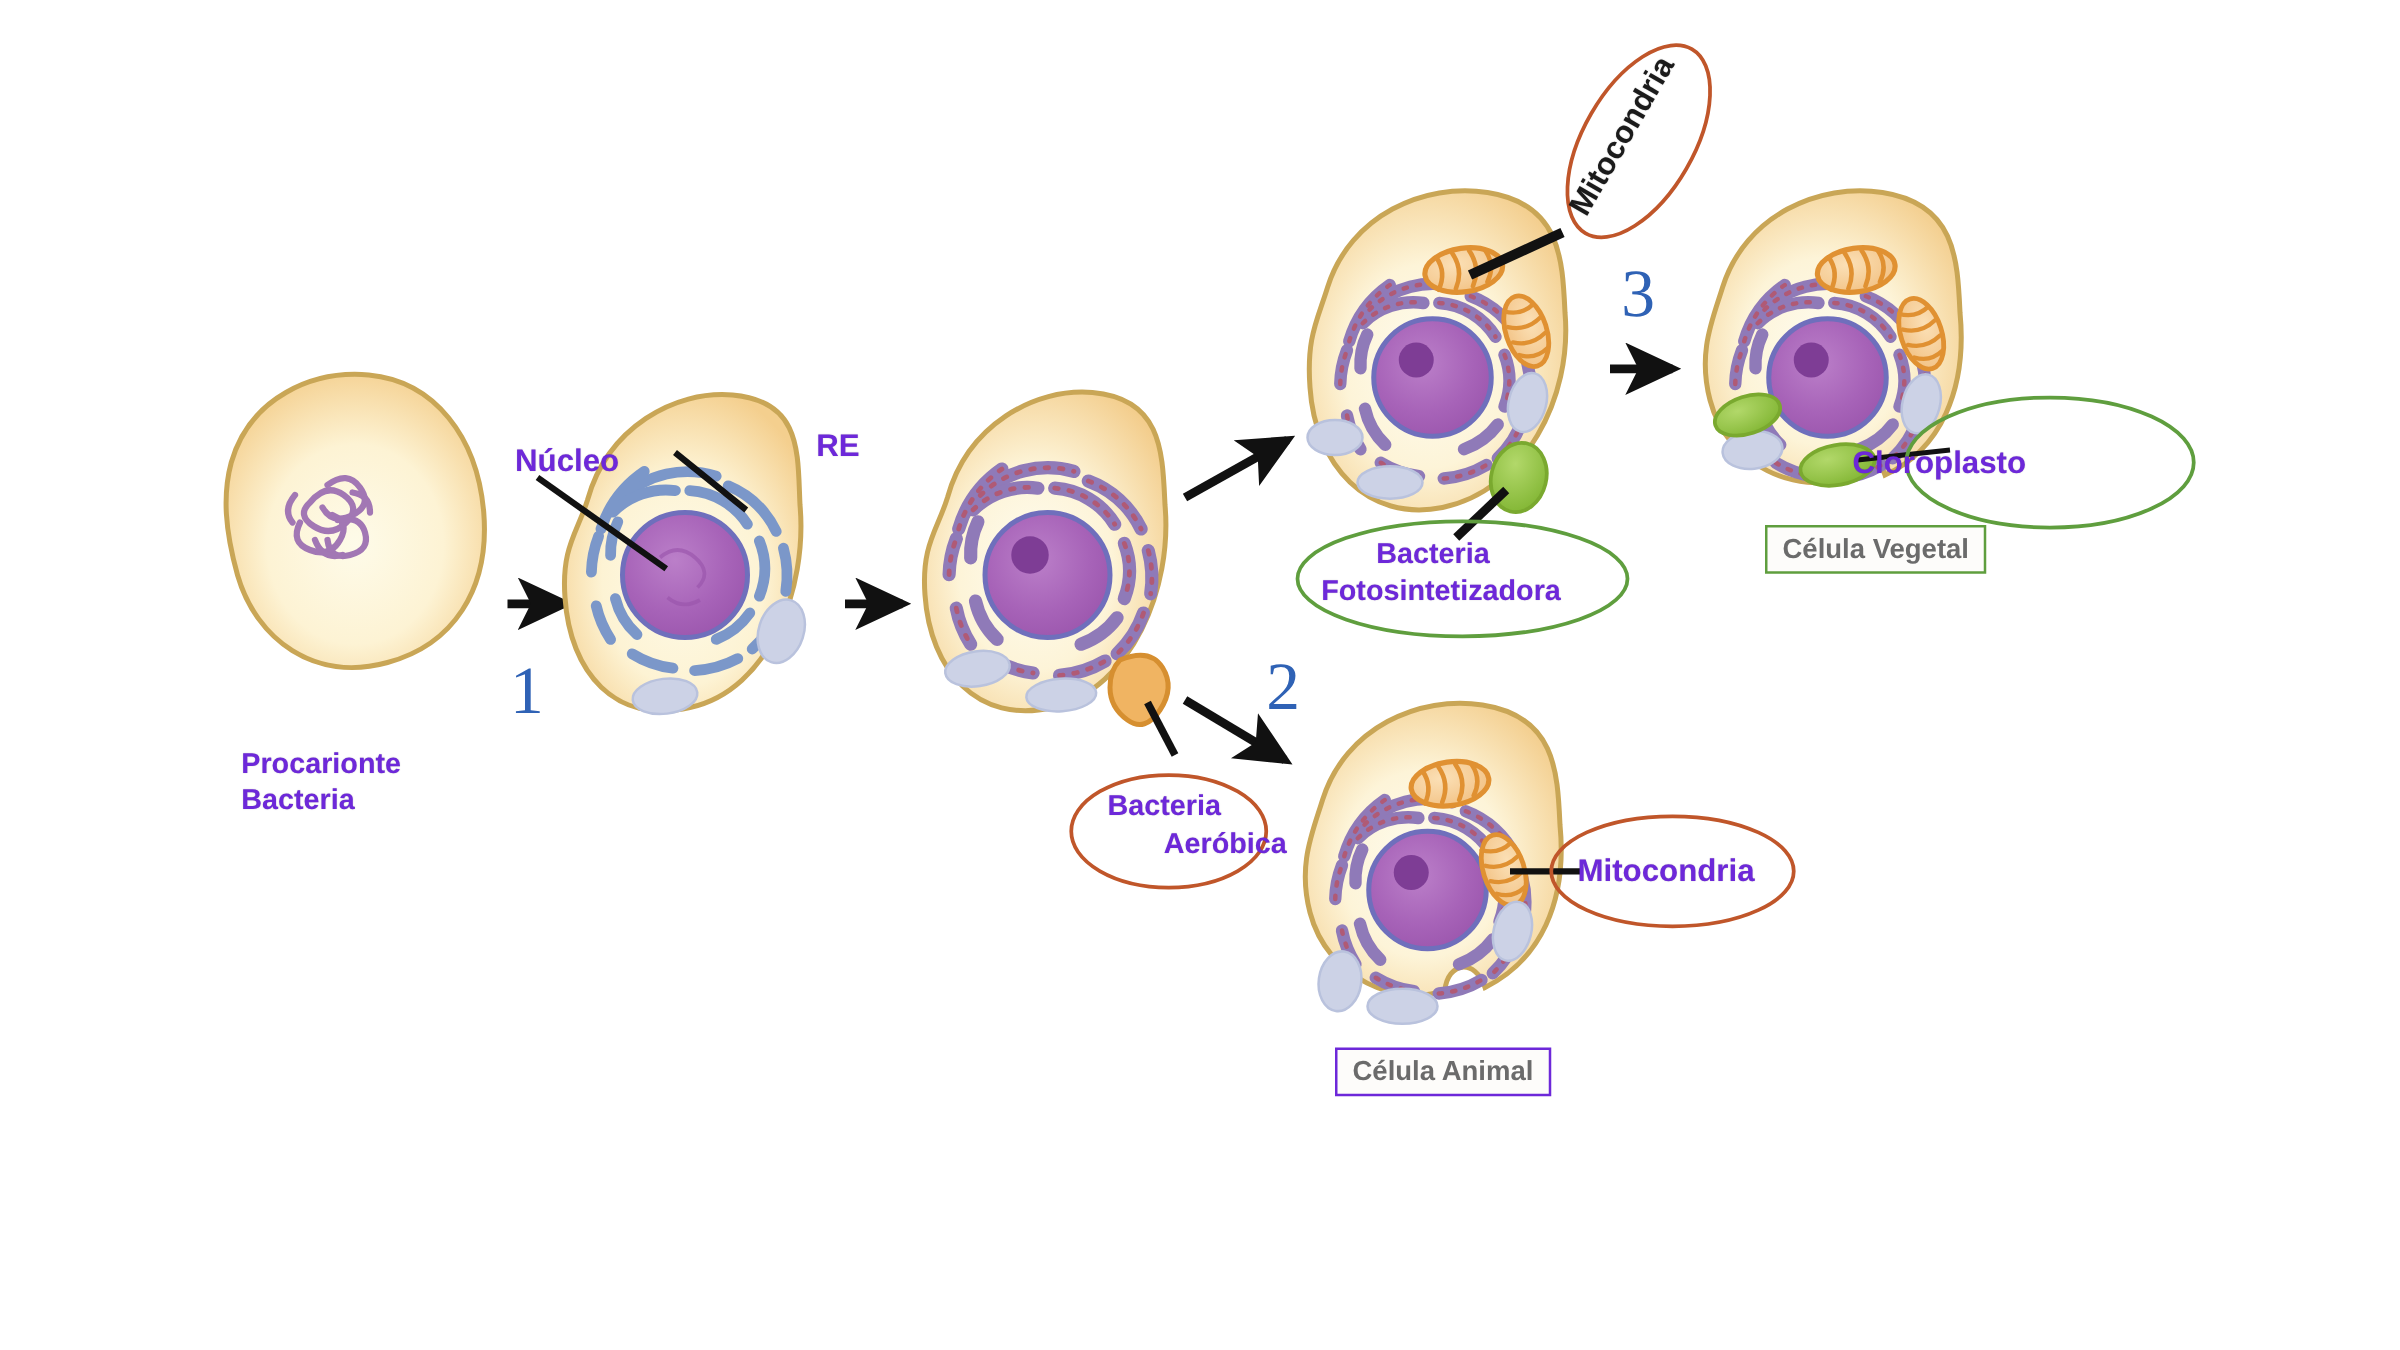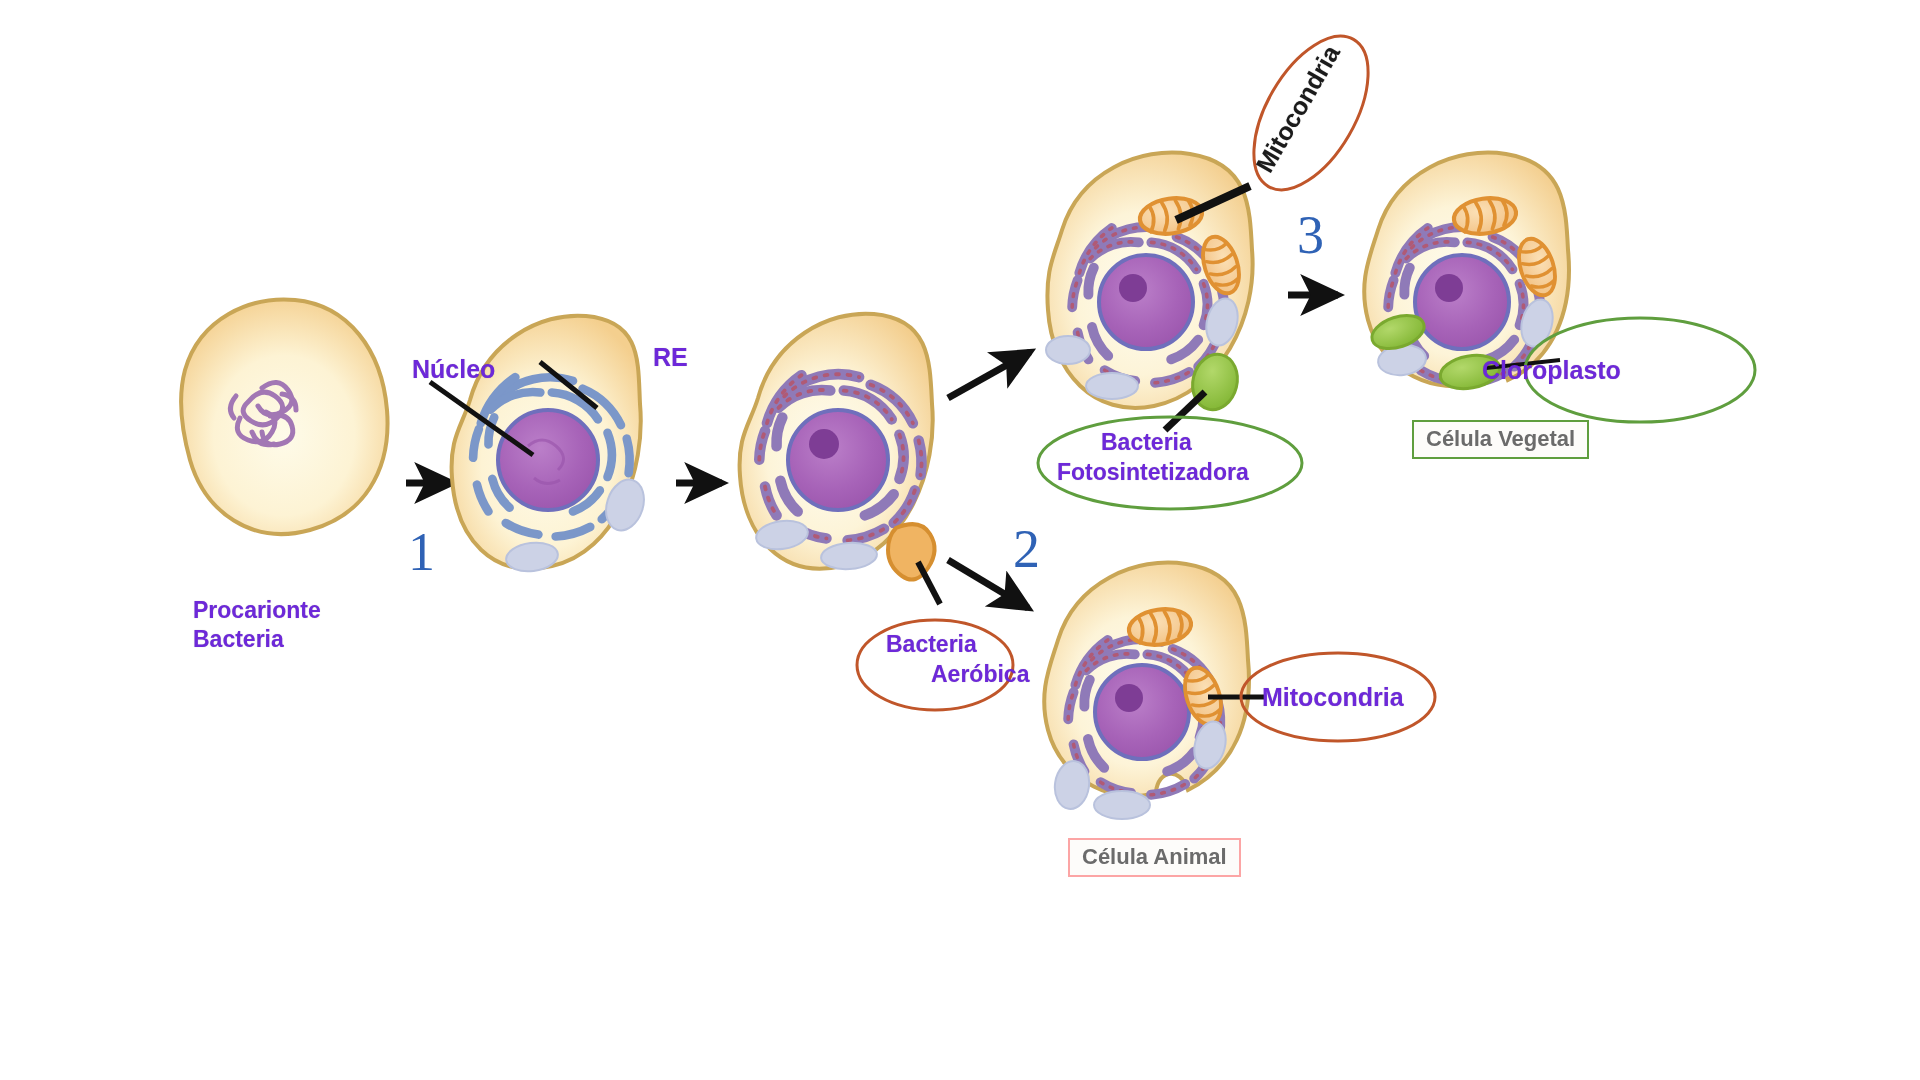--- a/index.html
+++ b/index.html
@@ -37,21 +37,21 @@
     position:absolute;
     font-family:"Liberation Sans", sans-serif;
     font-weight:bold;
     font-size:22px;
     color:#6b6b6b;
     padding:4px 12px 5px 12px;
     background:#fdfcfa;
     white-space:pre;
   }
   .boxlbl.green{border:2px solid #5f9e3e;}
-  .boxlbl.orange{border:2px solid #fca5a5;}
+  .boxlbl.orange{border:2px solid #6d28d9;}
 
   .rot-mito{
     position:absolute;
     transform-origin:left top;
     font-family:"Liberation Sans", sans-serif;
     font-weight:bold;
     font-size:25px;
     color:#1b1b1b;
     white-space:pre;
     text-shadow:0 0 1px rgba(0,0,0,0.3);

